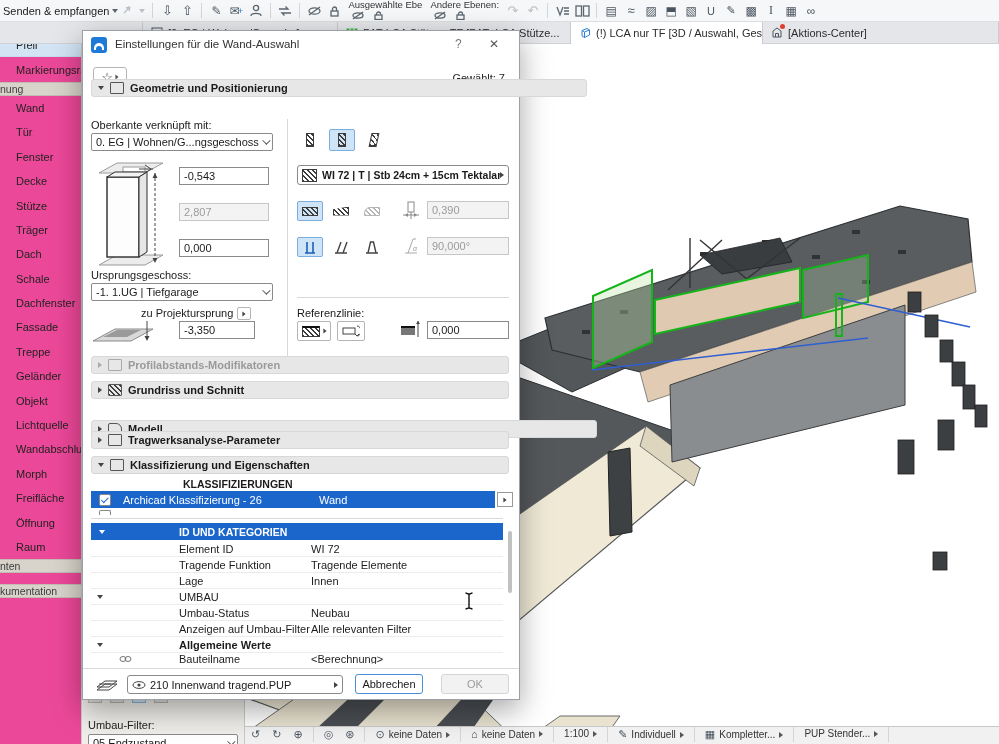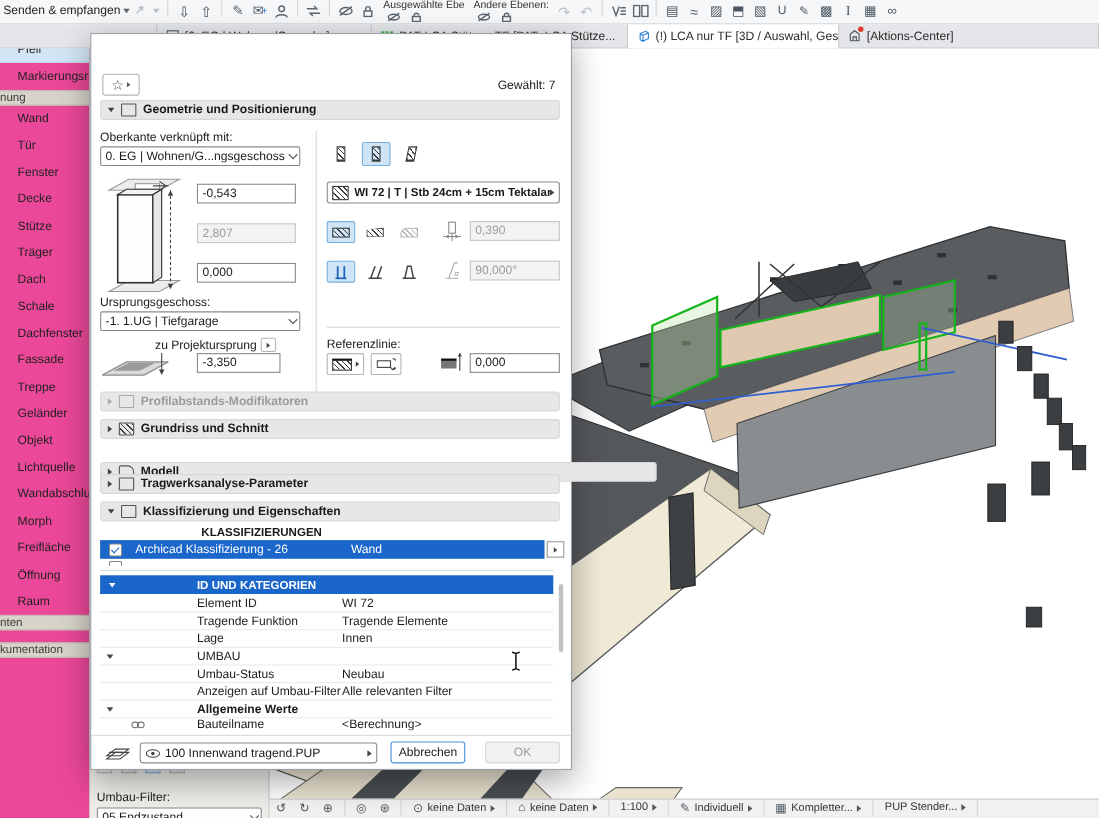--- a/index.html
+++ b/index.html
@@ -1,21 +1,21 @@
 <!DOCTYPE html>
 <html><head>
 <meta charset="utf-8">
 <style>
   * { margin:0; padding:0; box-sizing:border-box; }
   html,body { width:999px; height:744px; overflow:hidden; background:#fff;
     font-family:"Liberation Sans", sans-serif; font-size:11px; color:#1a1a1a; }
 
   
   #toolbar1 { position:absolute; left:0; top:0; width:999px; height:22px;
-    background:#f6f7f8; border-bottom:1px solid #dcdee1; display:flex; align-items:flex-start; z-index:6; }
+    background:#f6f7f8; border-bottom:1px solid #dcdee1; display:flex; align-items:center; z-index:6; }
   .ibtn { display:inline-flex; align-items:center; justify-content:center;
     min-width:20px; height:20px; color:#4a5560; }
   .ibtn svg { stroke:#5b6670; fill:none; stroke-width:1.3; }
   .ibtn.dim svg { stroke:#bcc1c7; }
   .sep { width:1px; height:15px; background:#d3d6d9; margin:0 4px; flex:0 0 auto; }
   .chev-d { width:0; height:0; border-left:3.5px solid transparent; border-right:3.5px solid transparent;
     border-top:4px solid #5b6670; display:inline-block; margin-left:3px; }
   .tbgroup { display:flex; flex-direction:column; align-items:flex-start; padding:0 4px; line-height:1; }
   .tbgroup .glabel { font-size:9.5px; color:#333; margin-bottom:0; white-space:nowrap; }
   .tbgroup .gicons { display:flex; }
@@ -487,28 +487,37 @@
       <span class="tri-r"></span>
   </span>
   <span class="sep"></span>
   <span class="bitem">
     <span></span>
   </span>
 </div>
 
 <div id="dlg">
 
+  <div class="d" style="left:0;top:0;width:436px;height:28px">
+    <span class="d" style="left:8px;top:6px;width:16px;height:16px;background:#1d7ad6;border-radius:3px">
+      <span style="position:absolute;left:3px;top:6px;width:10px;height:7px;background:#fff;border-radius:10px 10px 0 0"></span>
+      <span style="position:absolute;left:5px;top:9px;width:6px;height:4px;background:#1d7ad6;border-radius:8px 8px 0 0"></span>
+    </span>
+    <span class="d" style="left:32px;top:7px;font-size:11.5px;color:#333">Einstellungen für die Wand-Auswahl</span>
+    <span class="d" style="left:372px;top:6px;color:#777;font-size:12px">?</span>
+    <span class="d" style="left:406px;top:6px;color:#555;font-size:12px">✕</span>
+  </div>
 
   <div class="d" style="left:10px;top:36px;width:34px;height:20px;border:1px solid #b5b5b5;border-radius:3px;display:flex;align-items:center;justify-content:center;gap:2px">
     <span style="font-size:13px;color:#444">☆</span>
     <span class="tri-r2" style="border-left-color:#555;transform:scale(.8)"></span>
   </div>
   <div class="d" style="right:14px;top:41px;font-size:11px;color:#222">Gewählt: 7</div>
 
-  <div class="d secbar" style="left:8px;top:60px;width:418px">
+  <div class="d secbar" style="left:8px;top:48px;width:496px">
     <span class="tri-d"></span>
     <span class="secico"></span>
     <span>Geometrie und Positionierung</span>
   </div>
 
   <div class="d" style="left:204px;top:88px;width:1px;height:240px;background:#d8d8d8"></div>
 
   <div class="d" style="left:8px;top:88px">Oberkante verknüpft mit:</div>
   <div class="d dd" style="left:8px;top:102px;width:182px">
     <span class="txt">0. EG | Wohnen/G...ngsgeschoss + 1)</span>
@@ -536,21 +545,21 @@
   <div class="d fld" style="left:96px;top:208px;width:90px">
       <span>0,000</span>
     </div>
 
   <div class="d" style="left:8px;top:238px">Ursprungsgeschoss:</div>
   <div class="d dd" style="left:8px;top:252px;width:182px">
     <span class="txt">-1. 1.UG | Tiefgarage</span>
     <span class="chev"></span>
   </div>
 
-  <div class="d" style="left:58px;top:276px;display:flex;align-items:center;gap:4px">
+  <div class="d" style="left:58px;top:276px;display:flex;align-items:flex-start;gap:4px">
     <span>zu Projektursprung</span>
     <span style="width:14px;height:13px;border:1px solid #b5b5b5;border-radius:2px;display:inline-flex;align-items:center;justify-content:center">
         <span class="tri-r2" style="transform:scale(.8)"></span>
       </span>
   </div>
   <svg class="d" style="left:8px;top:288px" width="66" height="28">
     <polygon points="2,22 40,22 62,10 24,10" fill="#d9d9d9" stroke="#8a8a8a"></polygon>
     <polygon points="12,18 36,18 50,11 26,11" fill="#9a9a9a"></polygon>
     <line x1="56" y1="2" x2="56" y2="20" stroke="#444"></line>
       <path d="M56 22 l-2.5 -5 h5 Z" fill="#444"></path>
@@ -728,21 +737,21 @@
   <svg class="d" style="left:12px;top:645px" width="24" height="16">
     <polygon points="2,11 14,11 22,5 10,5" fill="none" stroke="#444"></polygon>
     <polygon points="2,14 14,14 22,8 10,8" fill="none" stroke="#444"></polygon>
     <line x1="4" y1="8" x2="16" y2="8" stroke="#444"></line>
   </svg>
   <div class="d dd" style="left:44px;top:644px;width:216px;height:19px;border-radius:3px">
     <svg width="14" height="10" style="margin-right:4px;flex:0 0 auto">
       <ellipse cx="7" cy="5" rx="6" ry="3.4" fill="none" stroke="#444"></ellipse>
         <circle cx="7" cy="5" r="1.6" fill="#444"></circle>
     </svg>
-    <span class="txt">100 Innenwand tragend.PUP</span>
+    <span class="txt">210 Innenwand tragend.PUP</span>
     <span class="tri-r2"></span>
   </div>
   <div class="d btn focus" style="left:272px;top:643px;width:68px">
       <span>Abbrechen</span>
     </div>
   <div class="d btn dis" style="left:358px;top:643px;width:68px">
       <span>OK</span>
     </div>
 </div>
 

